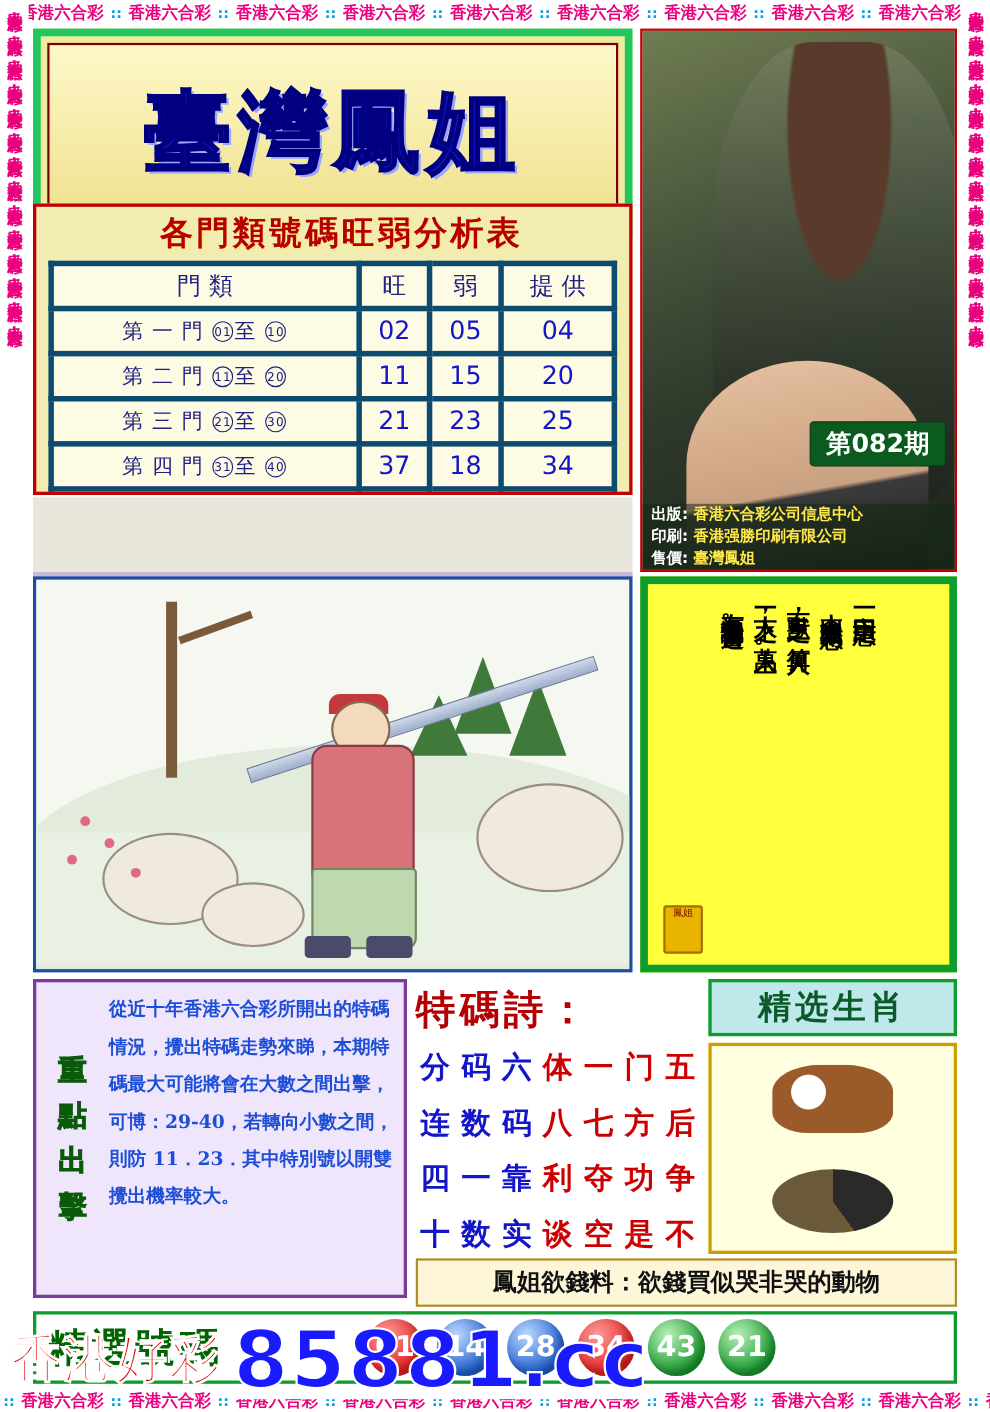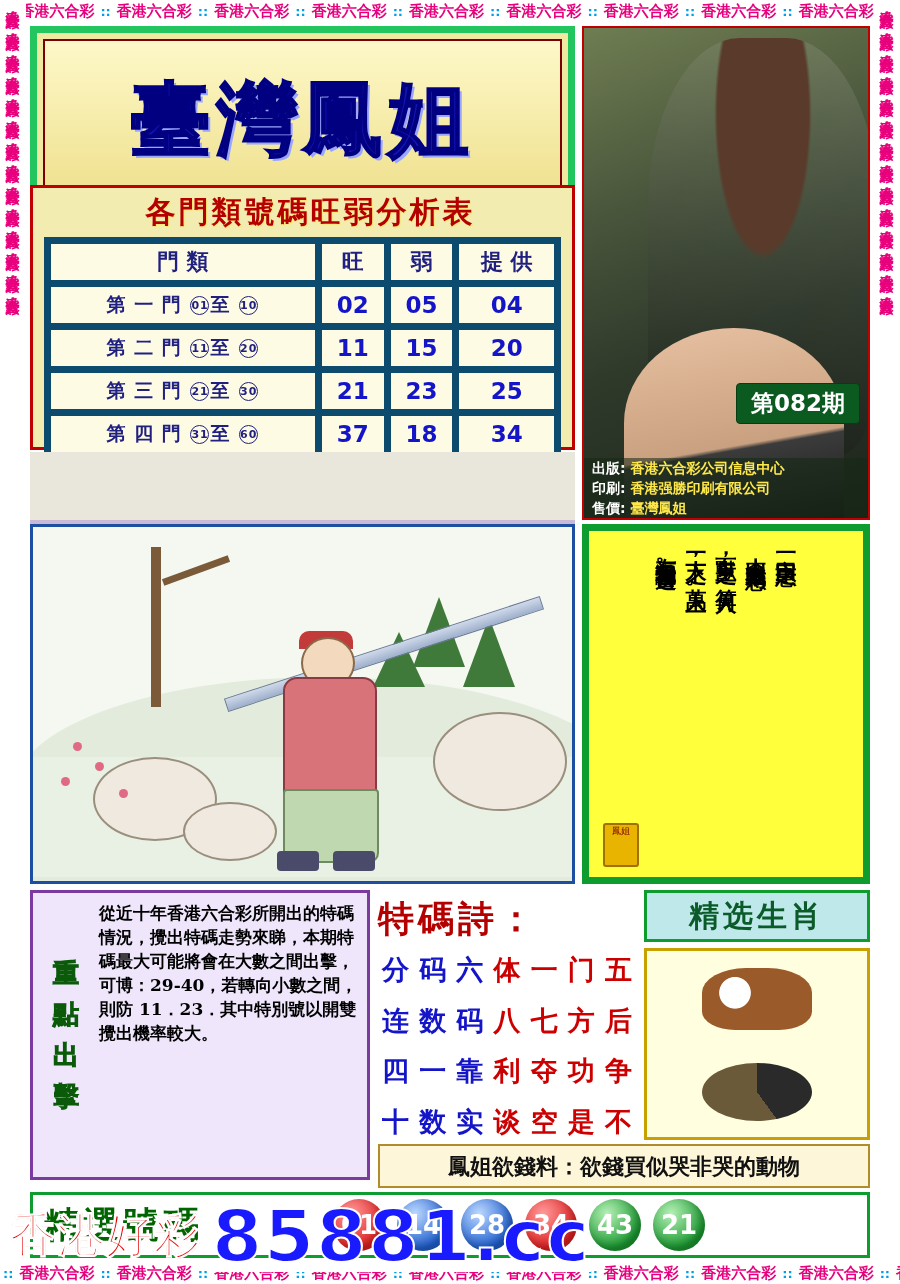--- a/index.html
+++ b/index.html
@@ -107,24 +107,24 @@
     text-align:center;font-size:30px;font-weight:bold;color:#b40000;
     letter-spacing:3px;margin-top:4px;
     text-shadow:1px 1px 0 #ffe97a;
     margin-left:16px;
   }
   table.an{
     width:96%;margin:4px auto 0;border-collapse:collapse;
     background:#fdfbe4;
   }
   table.an th,table.an td{
-    border:7px solid #0c4a6e;
+    border:5px solid #0c4a6e;
     text-align:center;
     font-size:21px;color:#1a1aa0;
-    height:34px;font-weight:bold;
+    height:34px;font-weight:normal;
   }
   table.an th{color:#202080;font-size:22px;}
   table.an td.mun{color:#202080;font-size:19px;letter-spacing:1px;}
   table.an td.num{color:#1414c8;font-size:23px;}
   .circ{
     display:inline-block;border:1px solid #202080;border-radius:50%;
     width:17px;height:17px;line-height:17px;font-size:11px;
     vertical-align:2px;margin:0 1px;
   }
 
@@ -184,21 +184,21 @@
     display:flex;
   }
   .note-side{
     width:66px;display:flex;flex-direction:column;align-items:center;
     justify-content:center;gap:6px;
     font-size:26px;font-weight:bold;color:#2a8a2a;
     -webkit-text-stroke:1px #0a5a0a;
   }
   .note-body{
     flex:1;padding:8px 8px 8px 0;
-    font-size:17px;line-height:24px;color:#000000;font-weight:bold;
+    font-size:17px;line-height:34px;color:#1d4ed8;font-weight:bold;
     font-family:"DejaVu Serif","Liberation Serif",serif;
   }
 
   
   .sc-title{
     position:absolute;left:352px;top:868px;width:258px;height:58px;
     font-size:36px;font-weight:bold;color:#b40000;letter-spacing:4px;
     line-height:58px;
   }
   .sc-grid{
@@ -331,21 +331,21 @@
               <td class="num">15</td>
               <td class="num">20</td>
             </tr>
             <tr>
               <td class="mun">第 三 門 <span class="circ">21</span>至 <span class="circ">30</span></td>
               <td class="num">21</td>
               <td class="num">23</td>
               <td class="num">25</td>
             </tr>
             <tr>
-              <td class="mun">第 四 門 <span class="circ">31</span>至 <span class="circ">60</span></td>
+              <td class="mun">第 四 門 <span class="circ">31</span>至 <span class="circ">40</span></td>
               <td class="num">37</td>
               <td class="num">18</td>
               <td class="num">34</td>
             </tr>
           </tbody>
       </table>
     </div>
 
     <div class="grey-strip"></div>
 

